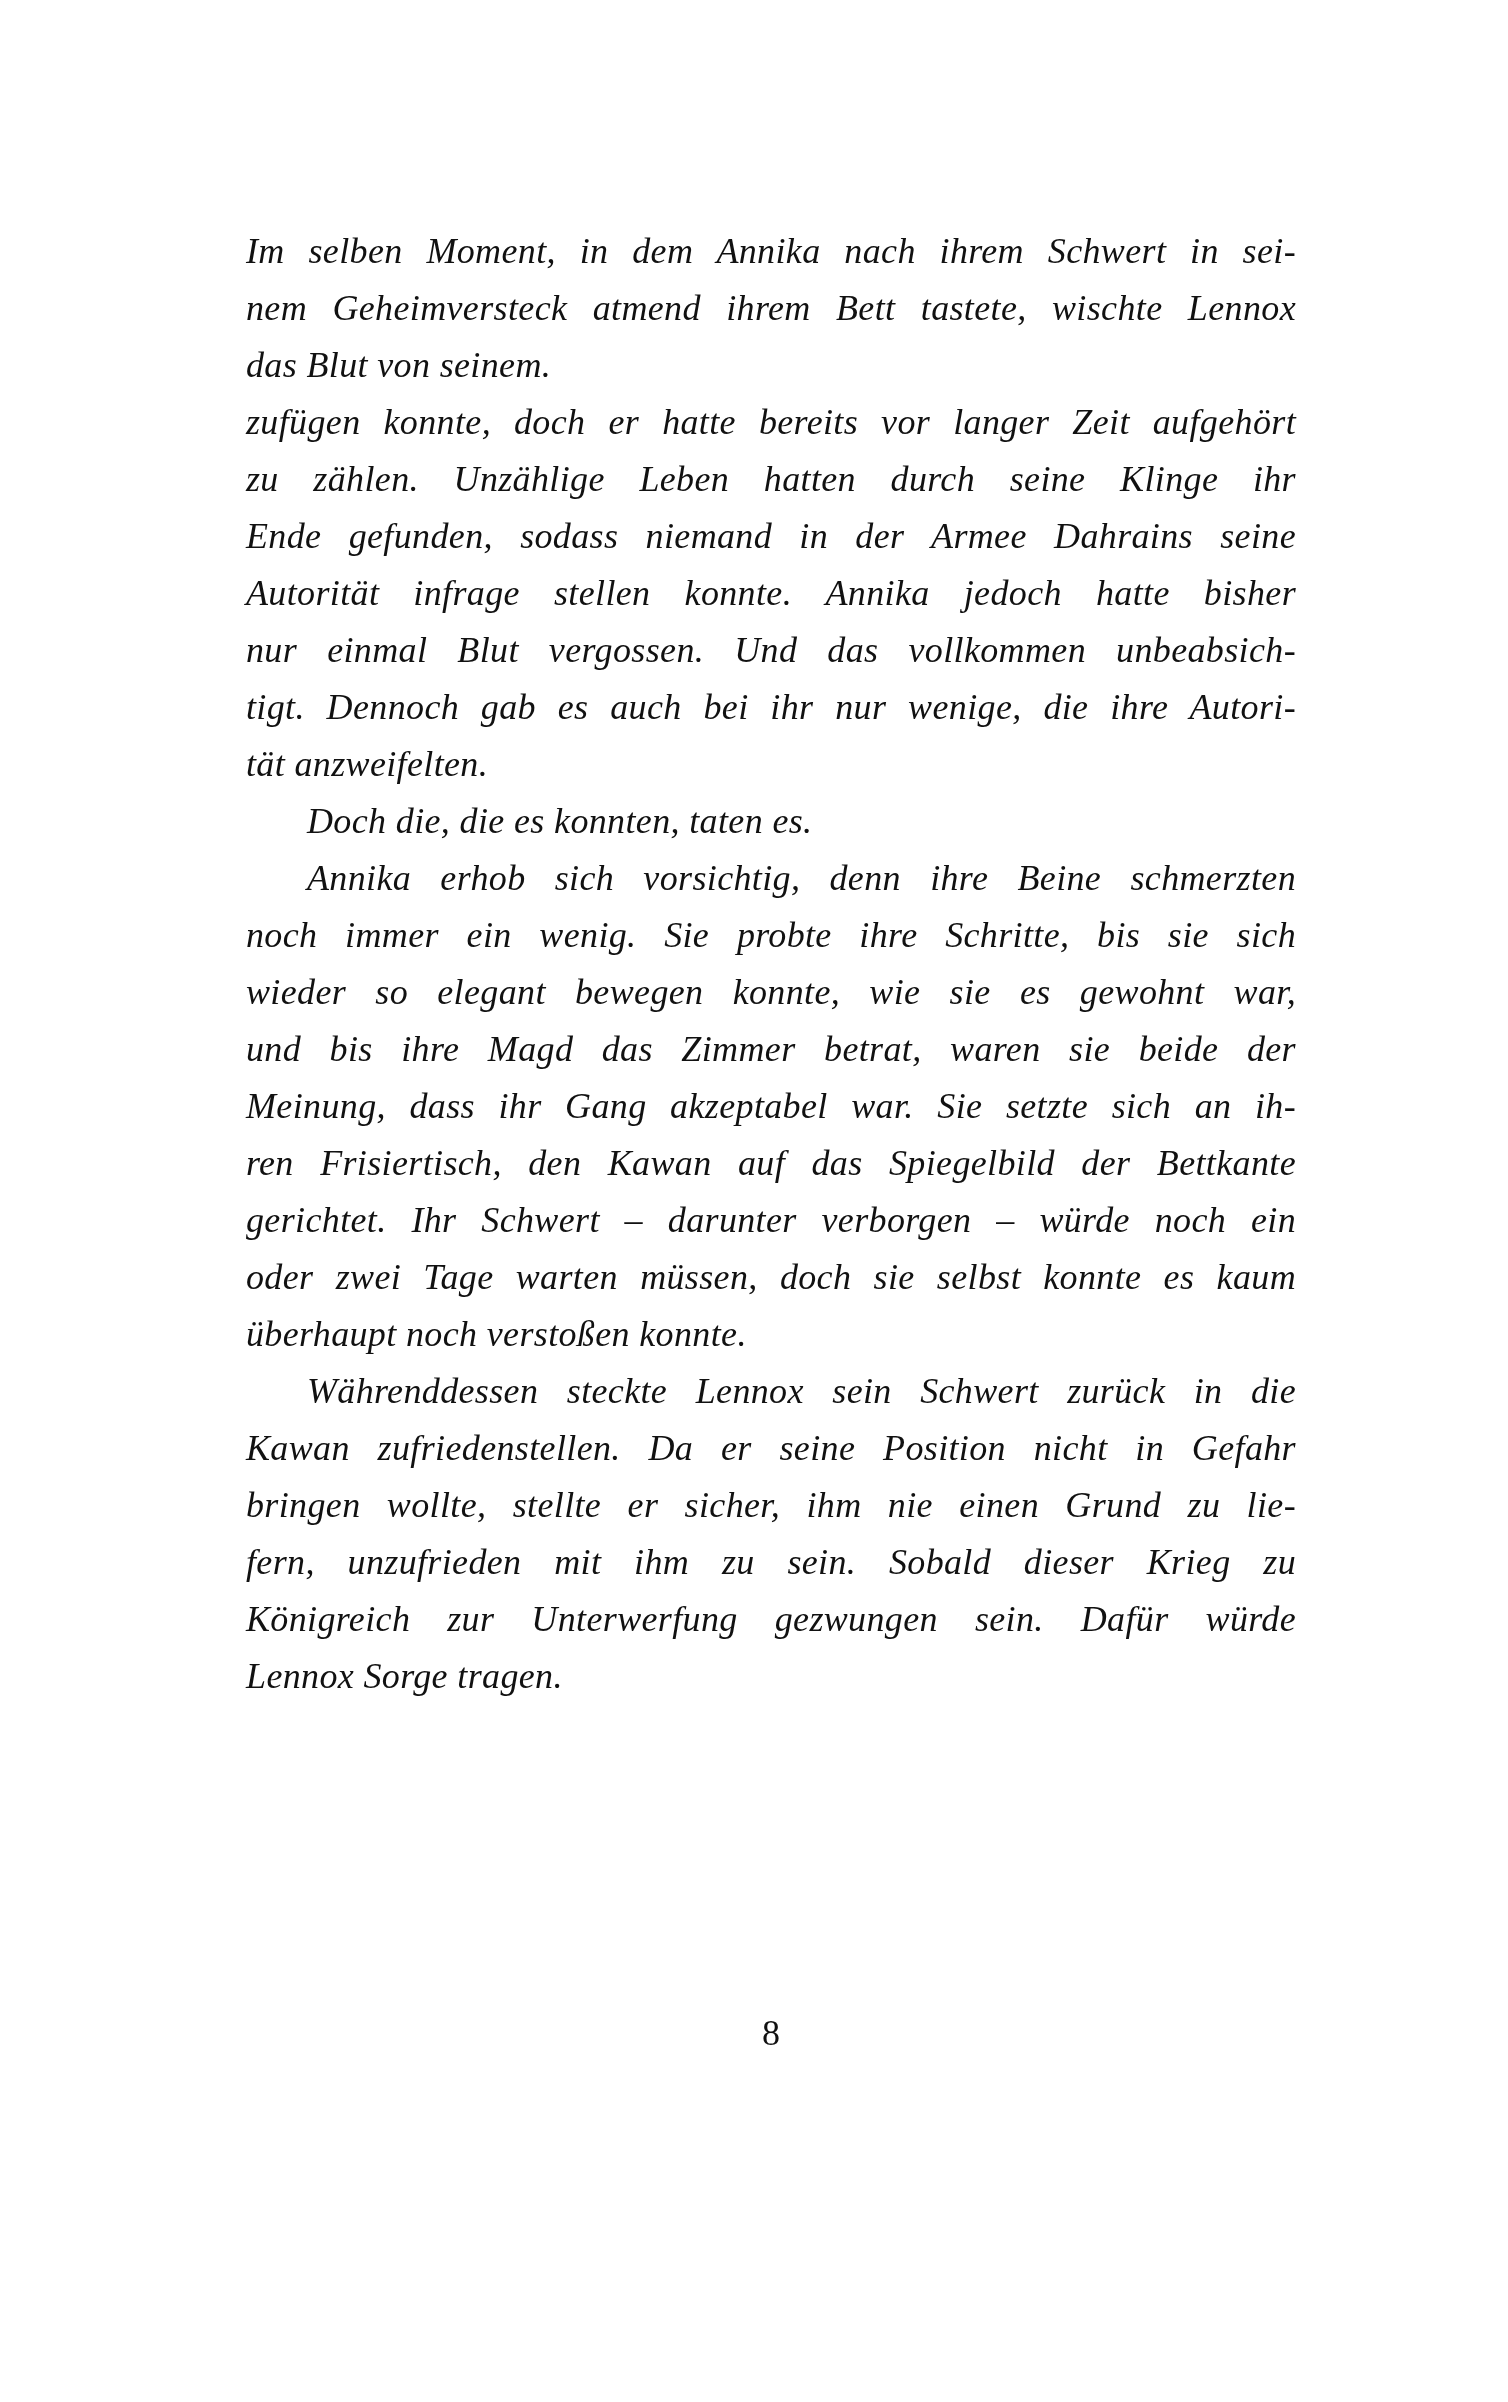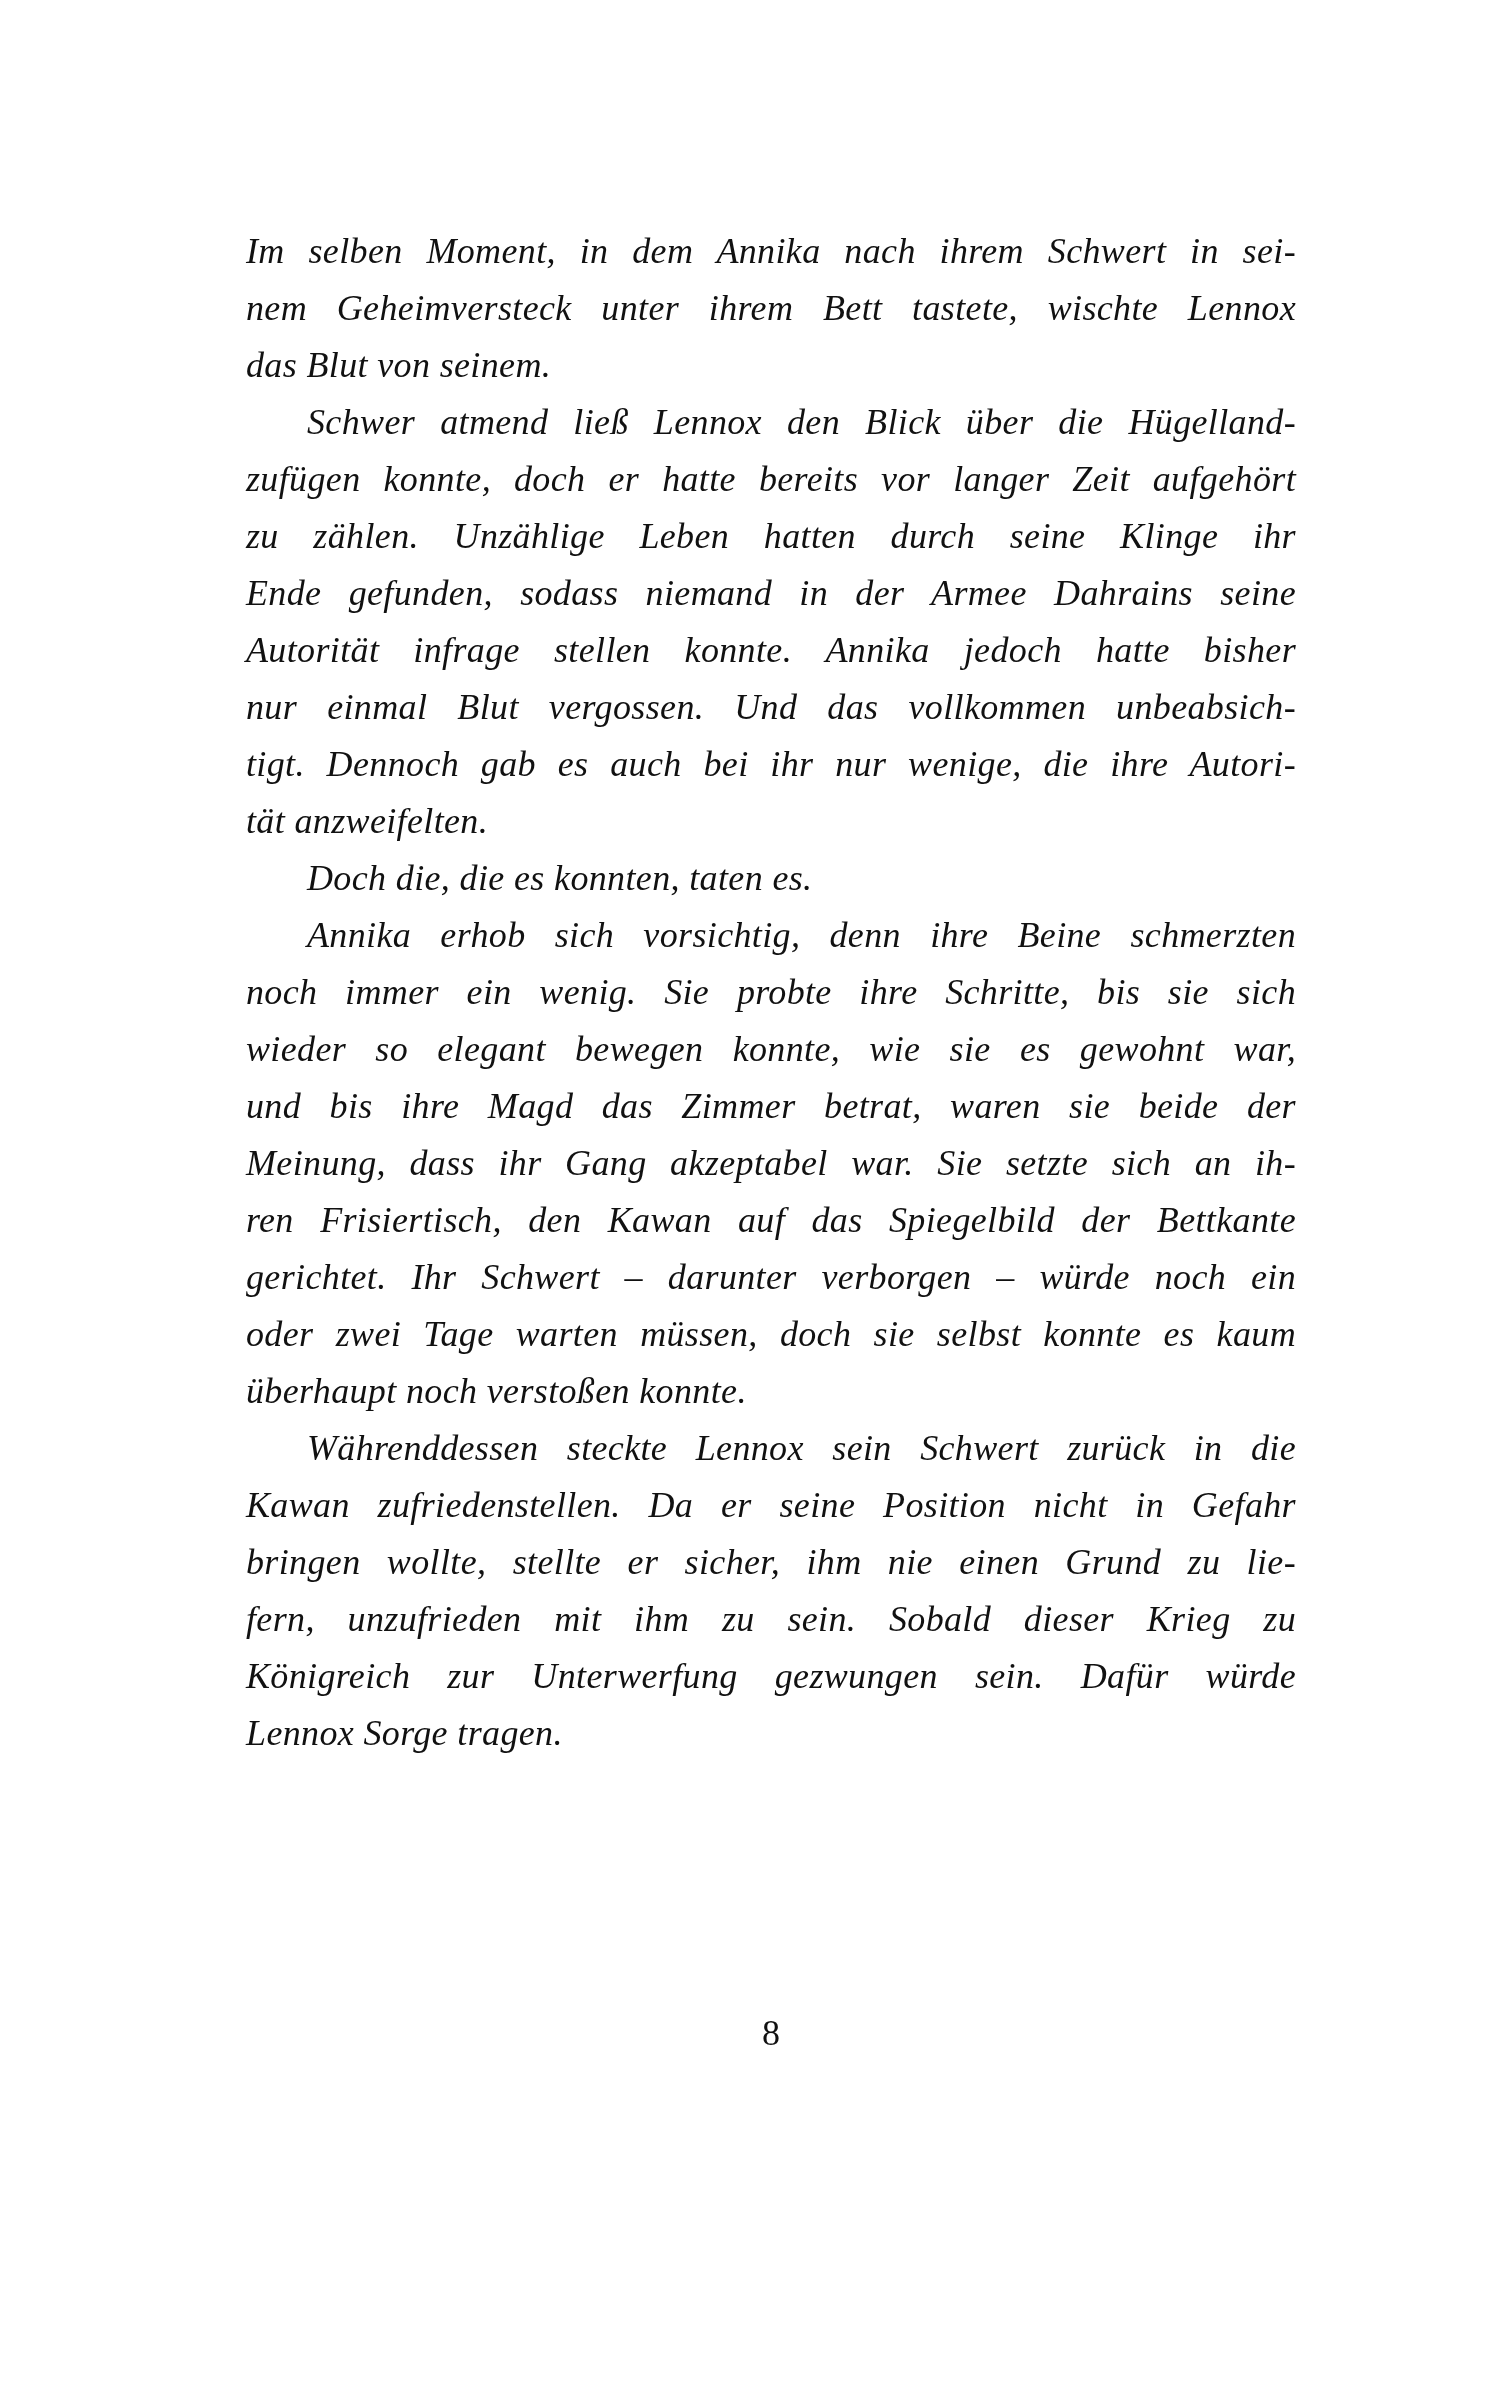--- a/index.html
+++ b/index.html
@@ -61,25 +61,24 @@
     color: #111111;
   }
 </style>
 </head>
 <body>
 
 <div class="book-page">
   <div class="text-block">
       <div class="para">
         <div class="line">Im selben Moment, in dem Annika nach ihrem Schwert in sei-</div>
-        <div class="line">nem Geheimversteck unter ihrem Bett tastete, wischte Lennox</div>
+        <div class="line">nem Geheimversteck atmend ihrem Bett tastete, wischte Lennox</div>
         <div class="line last">das Blut von seinem.</div>
       </div>
       <div class="para">
-        <div class="line indent">Schwer atmend ließ Lennox den Blick über die Hügelland-</div>
         <div class="line">zufügen konnte, doch er hatte bereits vor langer Zeit aufgehört</div>
         <div class="line">zu zählen. Unzählige Leben hatten durch seine Klinge ihr</div>
         <div class="line">Ende gefunden, sodass niemand in der Armee Dahrains seine</div>
         <div class="line">Autorität infrage stellen konnte. Annika jedoch hatte bisher</div>
         <div class="line">nur einmal Blut vergossen. Und das vollkommen unbeabsich-</div>
         <div class="line">tigt. Dennoch gab es auch bei ihr nur wenige, die ihre Autori-</div>
         <div class="line last">tät anzweifelten.</div>
       </div>
       <div class="para">
         <div class="line last indent">Doch die, die es konnten, taten es.</div>

